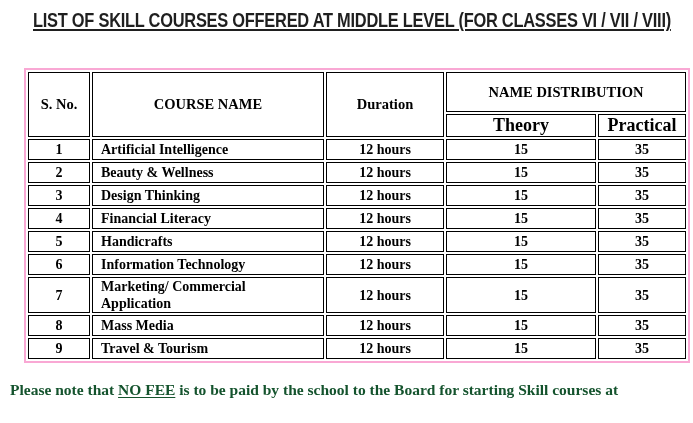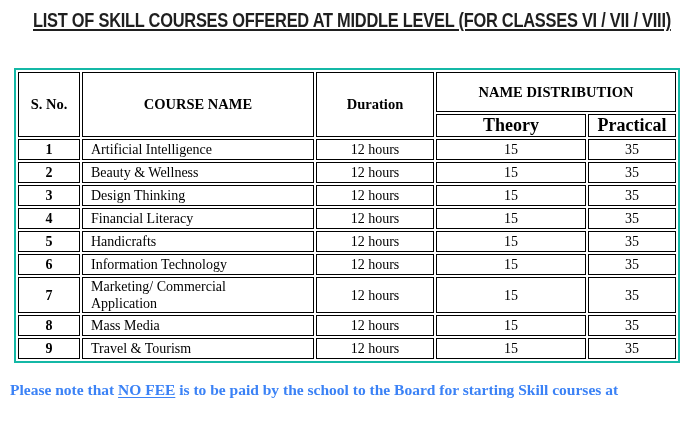--- a/index.html
+++ b/index.html
@@ -34,58 +34,58 @@
     text-decoration: underline;
     text-decoration-thickness: 2px;
     text-underline-offset: 2px;
     transform: scaleX(0.82);
     transform-origin: left center;
     white-space: nowrap;
   }
   table.courses {
     border-collapse: separate;
     border-spacing: 2px;
-    border: 2px solid #14b8a6;
-    margin: 34px 0 0 14px;
+    border: 2px solid #f9a8d4;
+    margin: 34px 0 0 24px;
     width: 666px;
     table-layout: fixed;
     background: #ffffff;
   }
   th, td {
     border: 1px solid #000000;
     box-sizing: border-box;
     padding: 0;
     text-align: center;
     vertical-align: middle;
     overflow: hidden;
   }
   thead th {
     font-weight: bold;
     font-size: 14.5px;
   }
   tr.head-row-1 th { height: 40px; }
   tr.head-row-2 th { height: 20px; font-size: 18px; }
   tbody td {
     font-size: 14px;
-    font-weight: normal;
+    font-weight: bold;
     height: 21px;
     line-height: 17px;
   }
   tbody td.sno { font-weight: bold; }
   tbody td.course {
     text-align: left;
     padding-left: 8px;
     white-space: pre-line;
   }
   .note {
     margin: 16px 12px 0 10px;
     font-size: 15.5px;
     font-weight: bold;
     line-height: 22px;
-    color: #3b82f6;
+    color: #14532d;
   }
   .note .u {
     text-decoration: underline;
     text-underline-offset: 2px;
   }
 </style>
 </head>
 <body>
 
 <div class="page">

